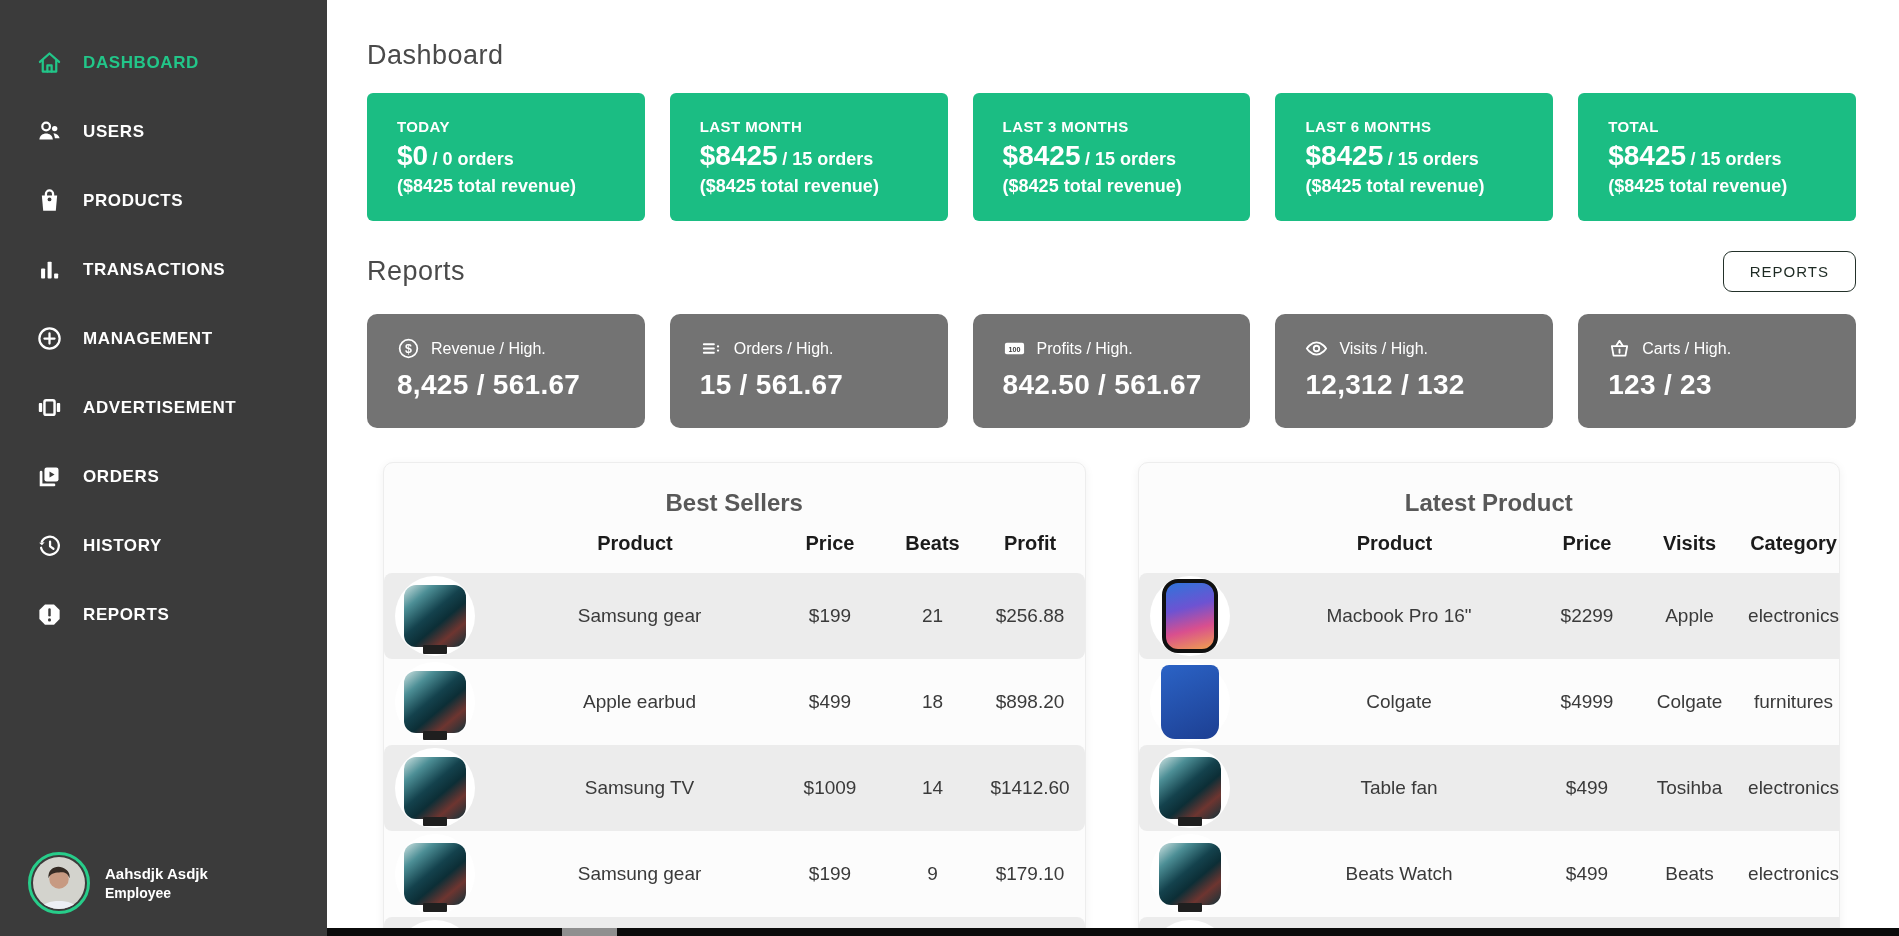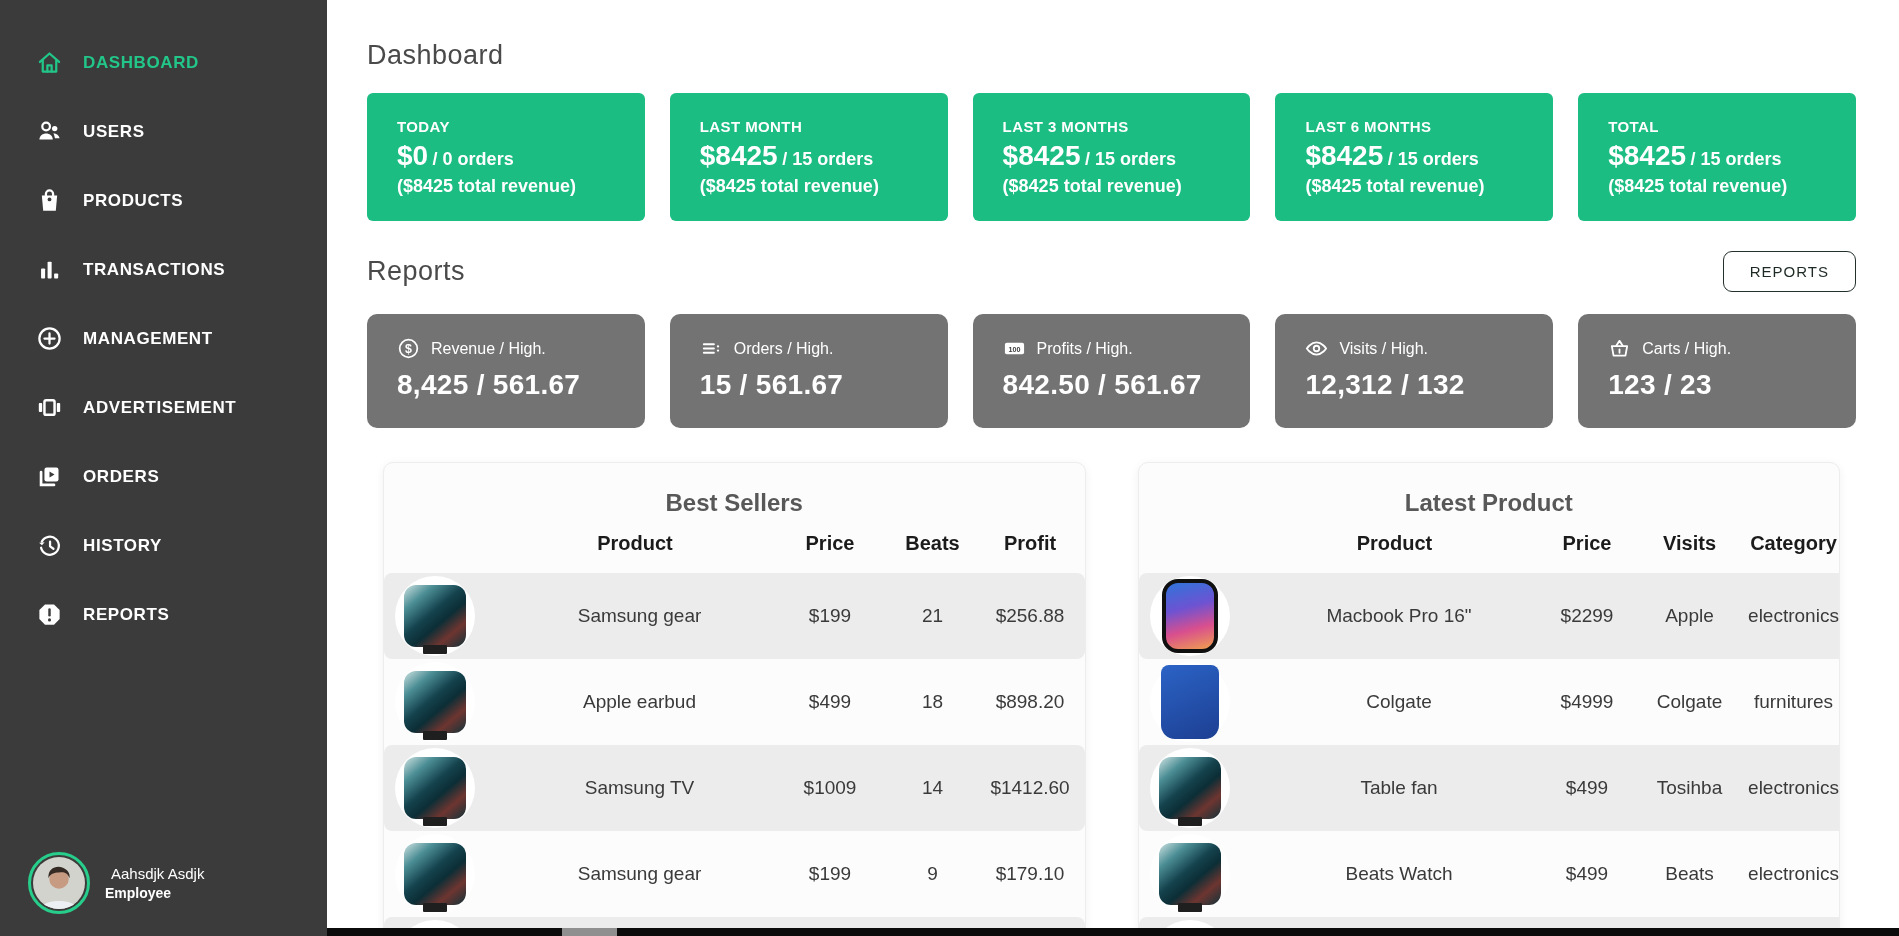--- a/index.html
+++ b/index.html
@@ -14,21 +14,21 @@
     color:#ffffff; cursor:pointer; }
   .menu-item .icn { width:27px; height:27px; flex:0 0 27px; }
   .menu-item span.lbl { font-size:17px; font-weight:bold; letter-spacing:0.6px; }
   .menu-item.active { color:#22c689; }
   .user-block { margin-top:auto; padding:0 10px 22px 28px; display:flex; align-items:center;
     gap:15px; cursor:pointer; }
   .avatar-ring { width:62px; height:62px; border-radius:50%; border:3px solid #27cd8a;
     display:flex; align-items:center; justify-content:center; background:#3b3b3b; }
   .avatar-ring svg { width:52px; height:52px; border-radius:50%; display:block; }
   .user-text { color:#fff; line-height:1.4; }
-  .user-name { font-size:15px; font-weight:normal;margin-left:6px; }
+  .user-name { font-size:15px; font-weight:bold; }
   .user-role { font-size:14px; font-weight:bold; }
 
   
   .main { margin-left:327px; padding:40px 43px 0 40px; }
   h1.pagehead, h2.pagehead { margin:0; font-size:27px; font-weight:500; color:#4a4a4a;
     letter-spacing:0.5px; }
 
   .stat-row { display:flex; gap:25px; margin-top:22px; }
   .stat-card { flex:1; height:128px; background:#1bbd83; border-radius:6px; color:#fff;
     padding:25px 10px 0 30px; }

